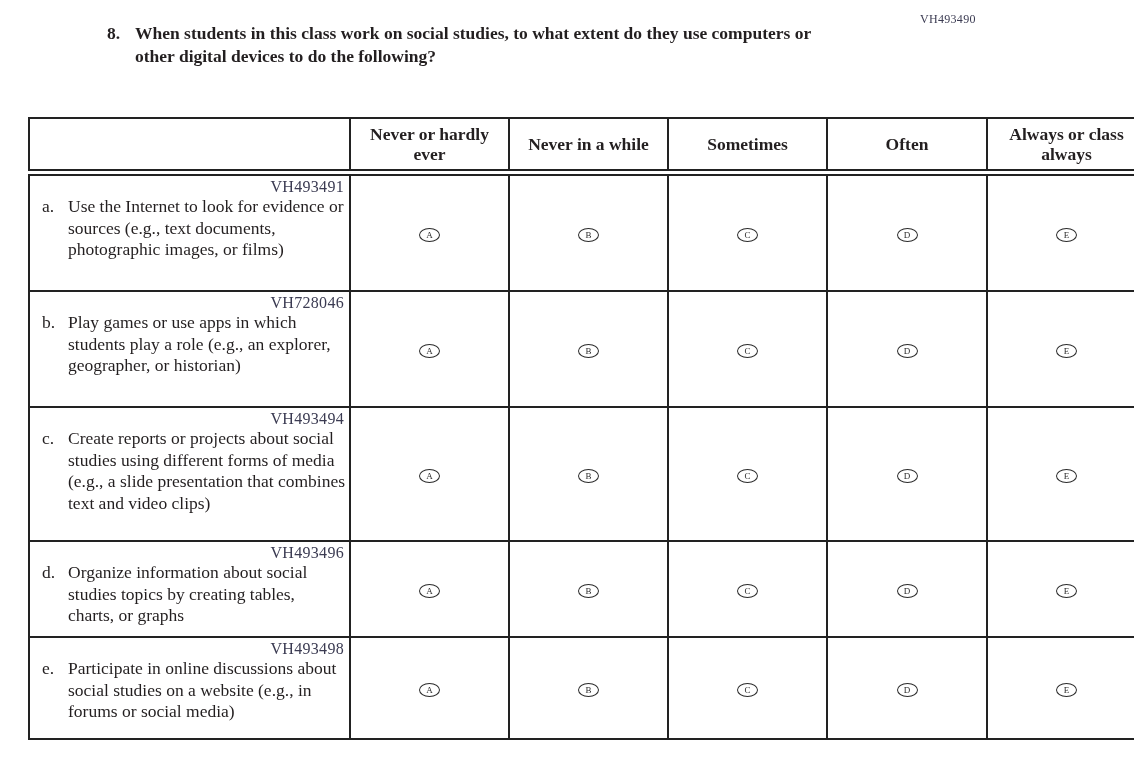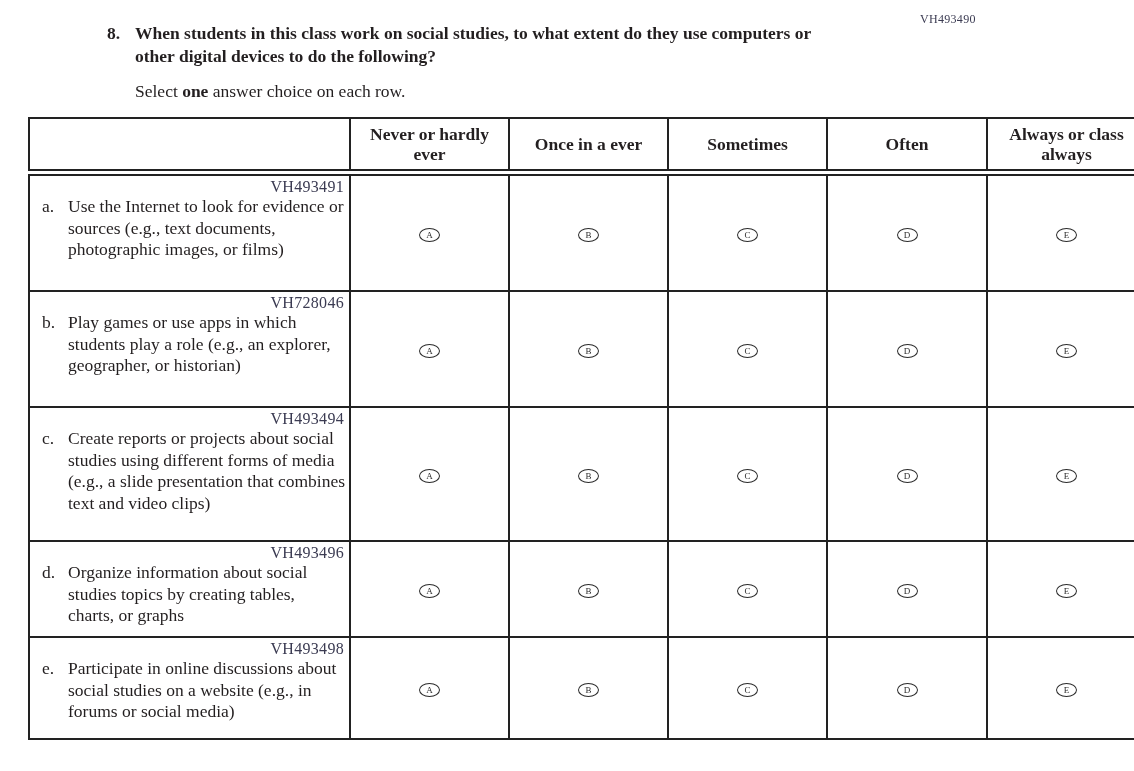--- a/index.html
+++ b/index.html
@@ -107,36 +107,35 @@
 
 <div class="page">
 
   <div class="form-code">VH493490</div>
 
   <div class="question">
     <span class="q-num">8.</span>
     <div class="q-text">When students in this class work on social studies, to what extent do they use computers or other digital devices to do the following?</div>
   </div>
 
-  <div class="instruction"><span>Select </span><span class="bold">one</span><span> answer choice on each row.</span></div>
 
   <table class="matrix">
     <colgroup>
       <col style="width:321px">
       <col style="width:159px">
       <col style="width:159px">
       <col style="width:159px">
       <col style="width:160px">
       <col style="width:159px">
     </colgroup>
     <thead>
       <tr>
         <th></th>
         <th>Never or hardly ever</th>
-        <th>Once in a ever</th>
+        <th>Never in a while</th>
         <th>Sometimes</th>
         <th>Often</th>
         <th>Always or class always</th>
       </tr>
     </thead>
     <tbody>
 
       <tr>
         <td class="label-cell">
           <div class="row-code">VH493491</div>

